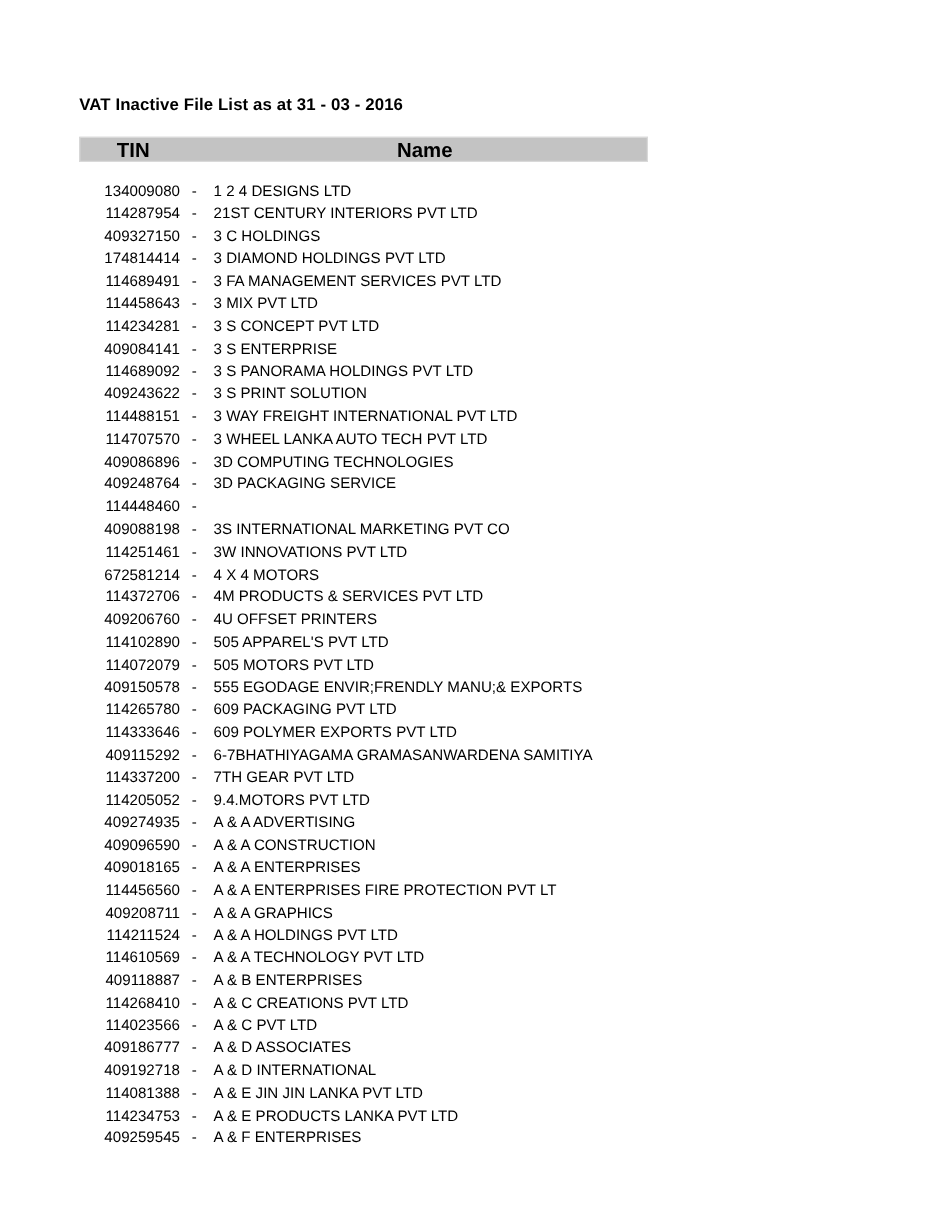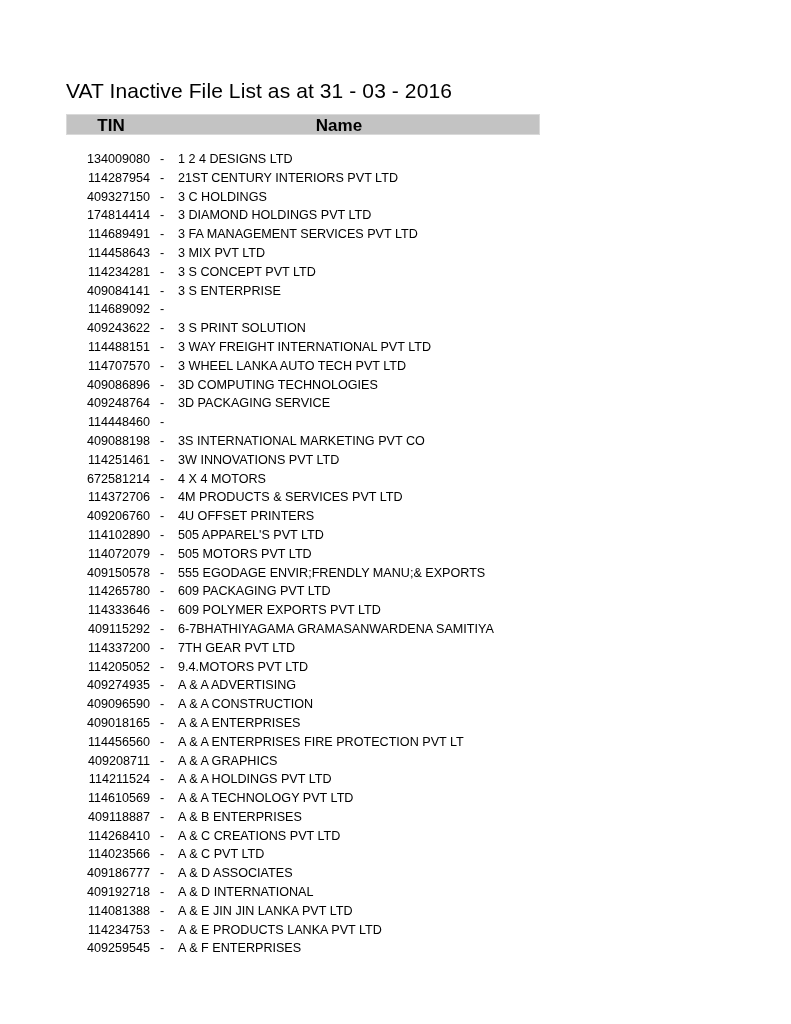--- a/index.html
+++ b/index.html
@@ -19,22 +19,22 @@
     position: relative;
     width: 791px;
     height: 1024px;
     box-sizing: border-box;
     overflow: hidden;
   }
   .doc-title {
     position: absolute;
     left: 66px;
     top: 79px;
-    font-size: 21px;
-    font-weight: normal;
+    font-size: 14px;
+    font-weight: bold;
     letter-spacing: 0.1px;
     white-space: nowrap;
   }
   .table-wrap {
     position: absolute;
     left: 66px;
     top: 114px;
     width: 474px;
   }
   .header-bar {
@@ -51,21 +51,21 @@
     font-size: 17px;
     font-weight: bold;
     line-height: 17px;
   }
   .th-tin {
     left: 0;
     width: 88px;
     text-align: center;
   }
   .th-name {
-    left: 0;
+    left: 15px;
     width: 474px;
     text-align: center;
     padding-left: 35px;
   }
   .rows {
     position: relative;
     padding-top: 15px;
   }
   .row {
     position: relative;
@@ -144,20 +144,21 @@
           <div class="cell c-name">3 S CONCEPT PVT LTD</div>
         </div>
         <div class="row">
           <div class="cell c-tin">409084141</div>
           <div class="cell c-dash">-</div>
           <div class="cell c-name">3 S ENTERPRISE</div>
         </div>
         <div class="row">
           <div class="cell c-tin">114689092</div>
           <div class="cell c-dash">-</div>
+          <div class="cell c-name">3 S PANORAMA HOLDINGS PVT LTD</div>
         </div>
         <div class="row">
           <div class="cell c-tin">409243622</div>
           <div class="cell c-dash">-</div>
           <div class="cell c-name">3 S PRINT SOLUTION</div>
         </div>
         <div class="row">
           <div class="cell c-tin">114488151</div>
           <div class="cell c-dash">-</div>
           <div class="cell c-name">3 WAY FREIGHT INTERNATIONAL PVT LTD</div>

